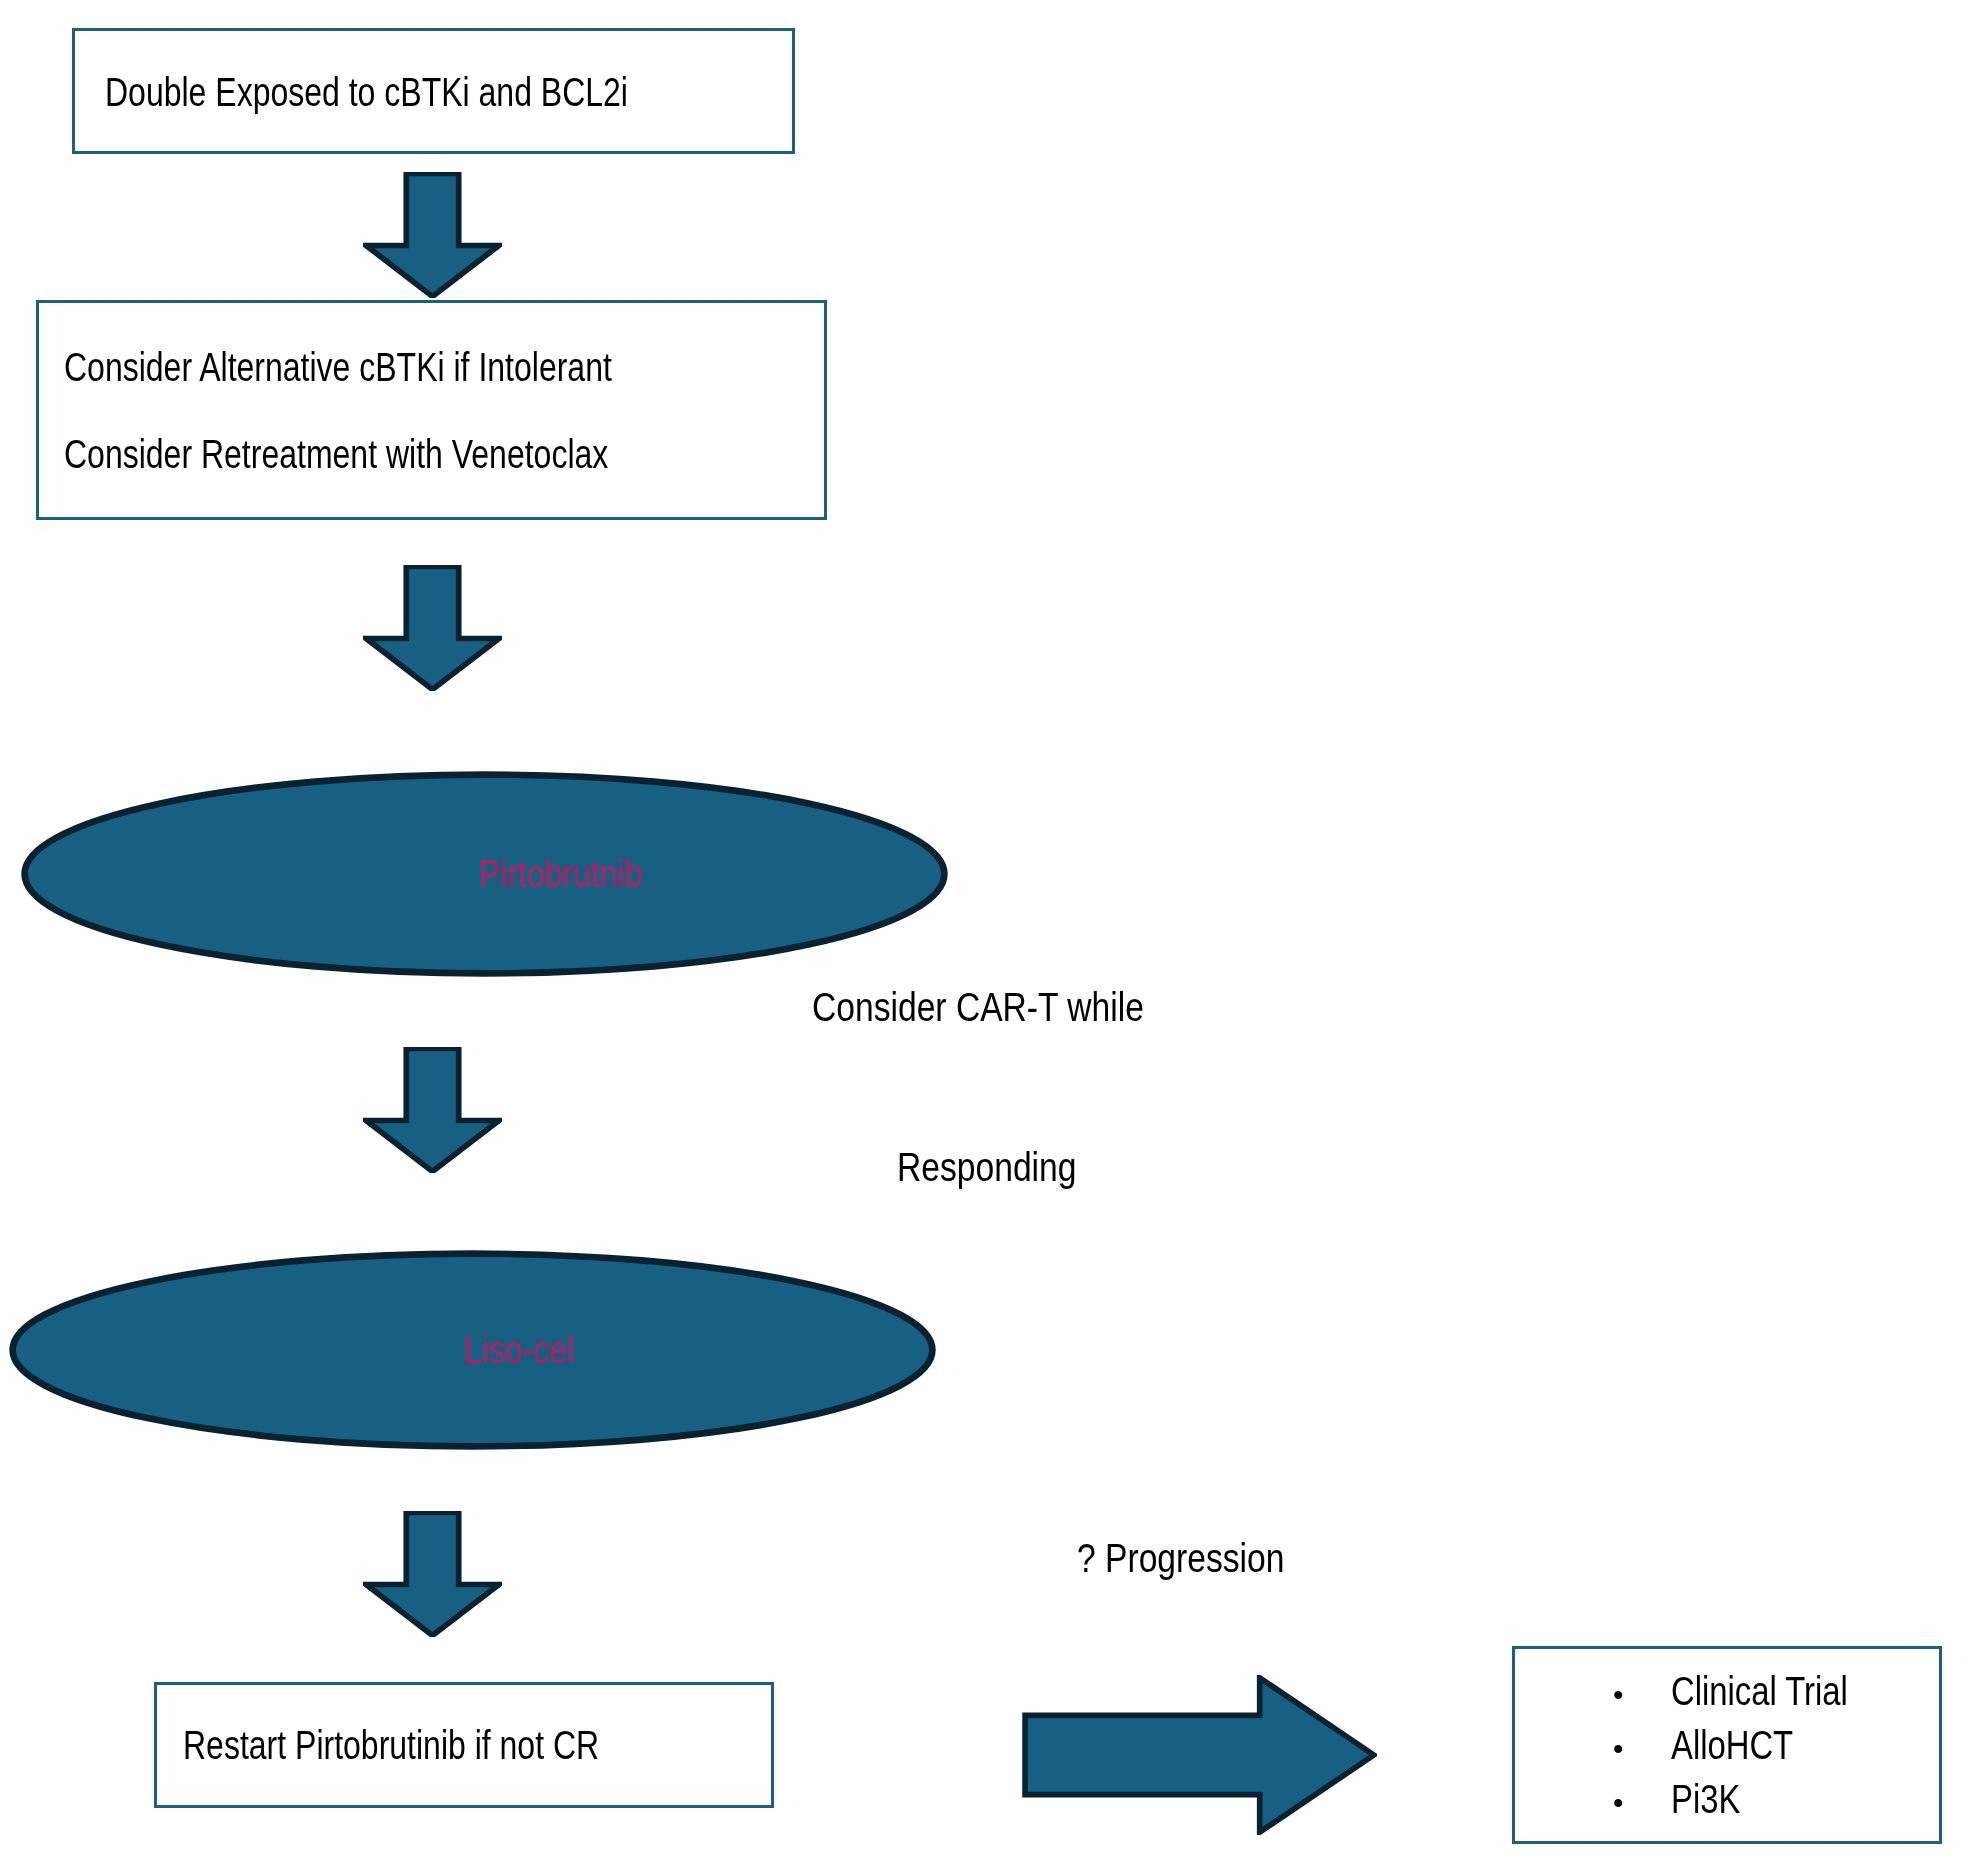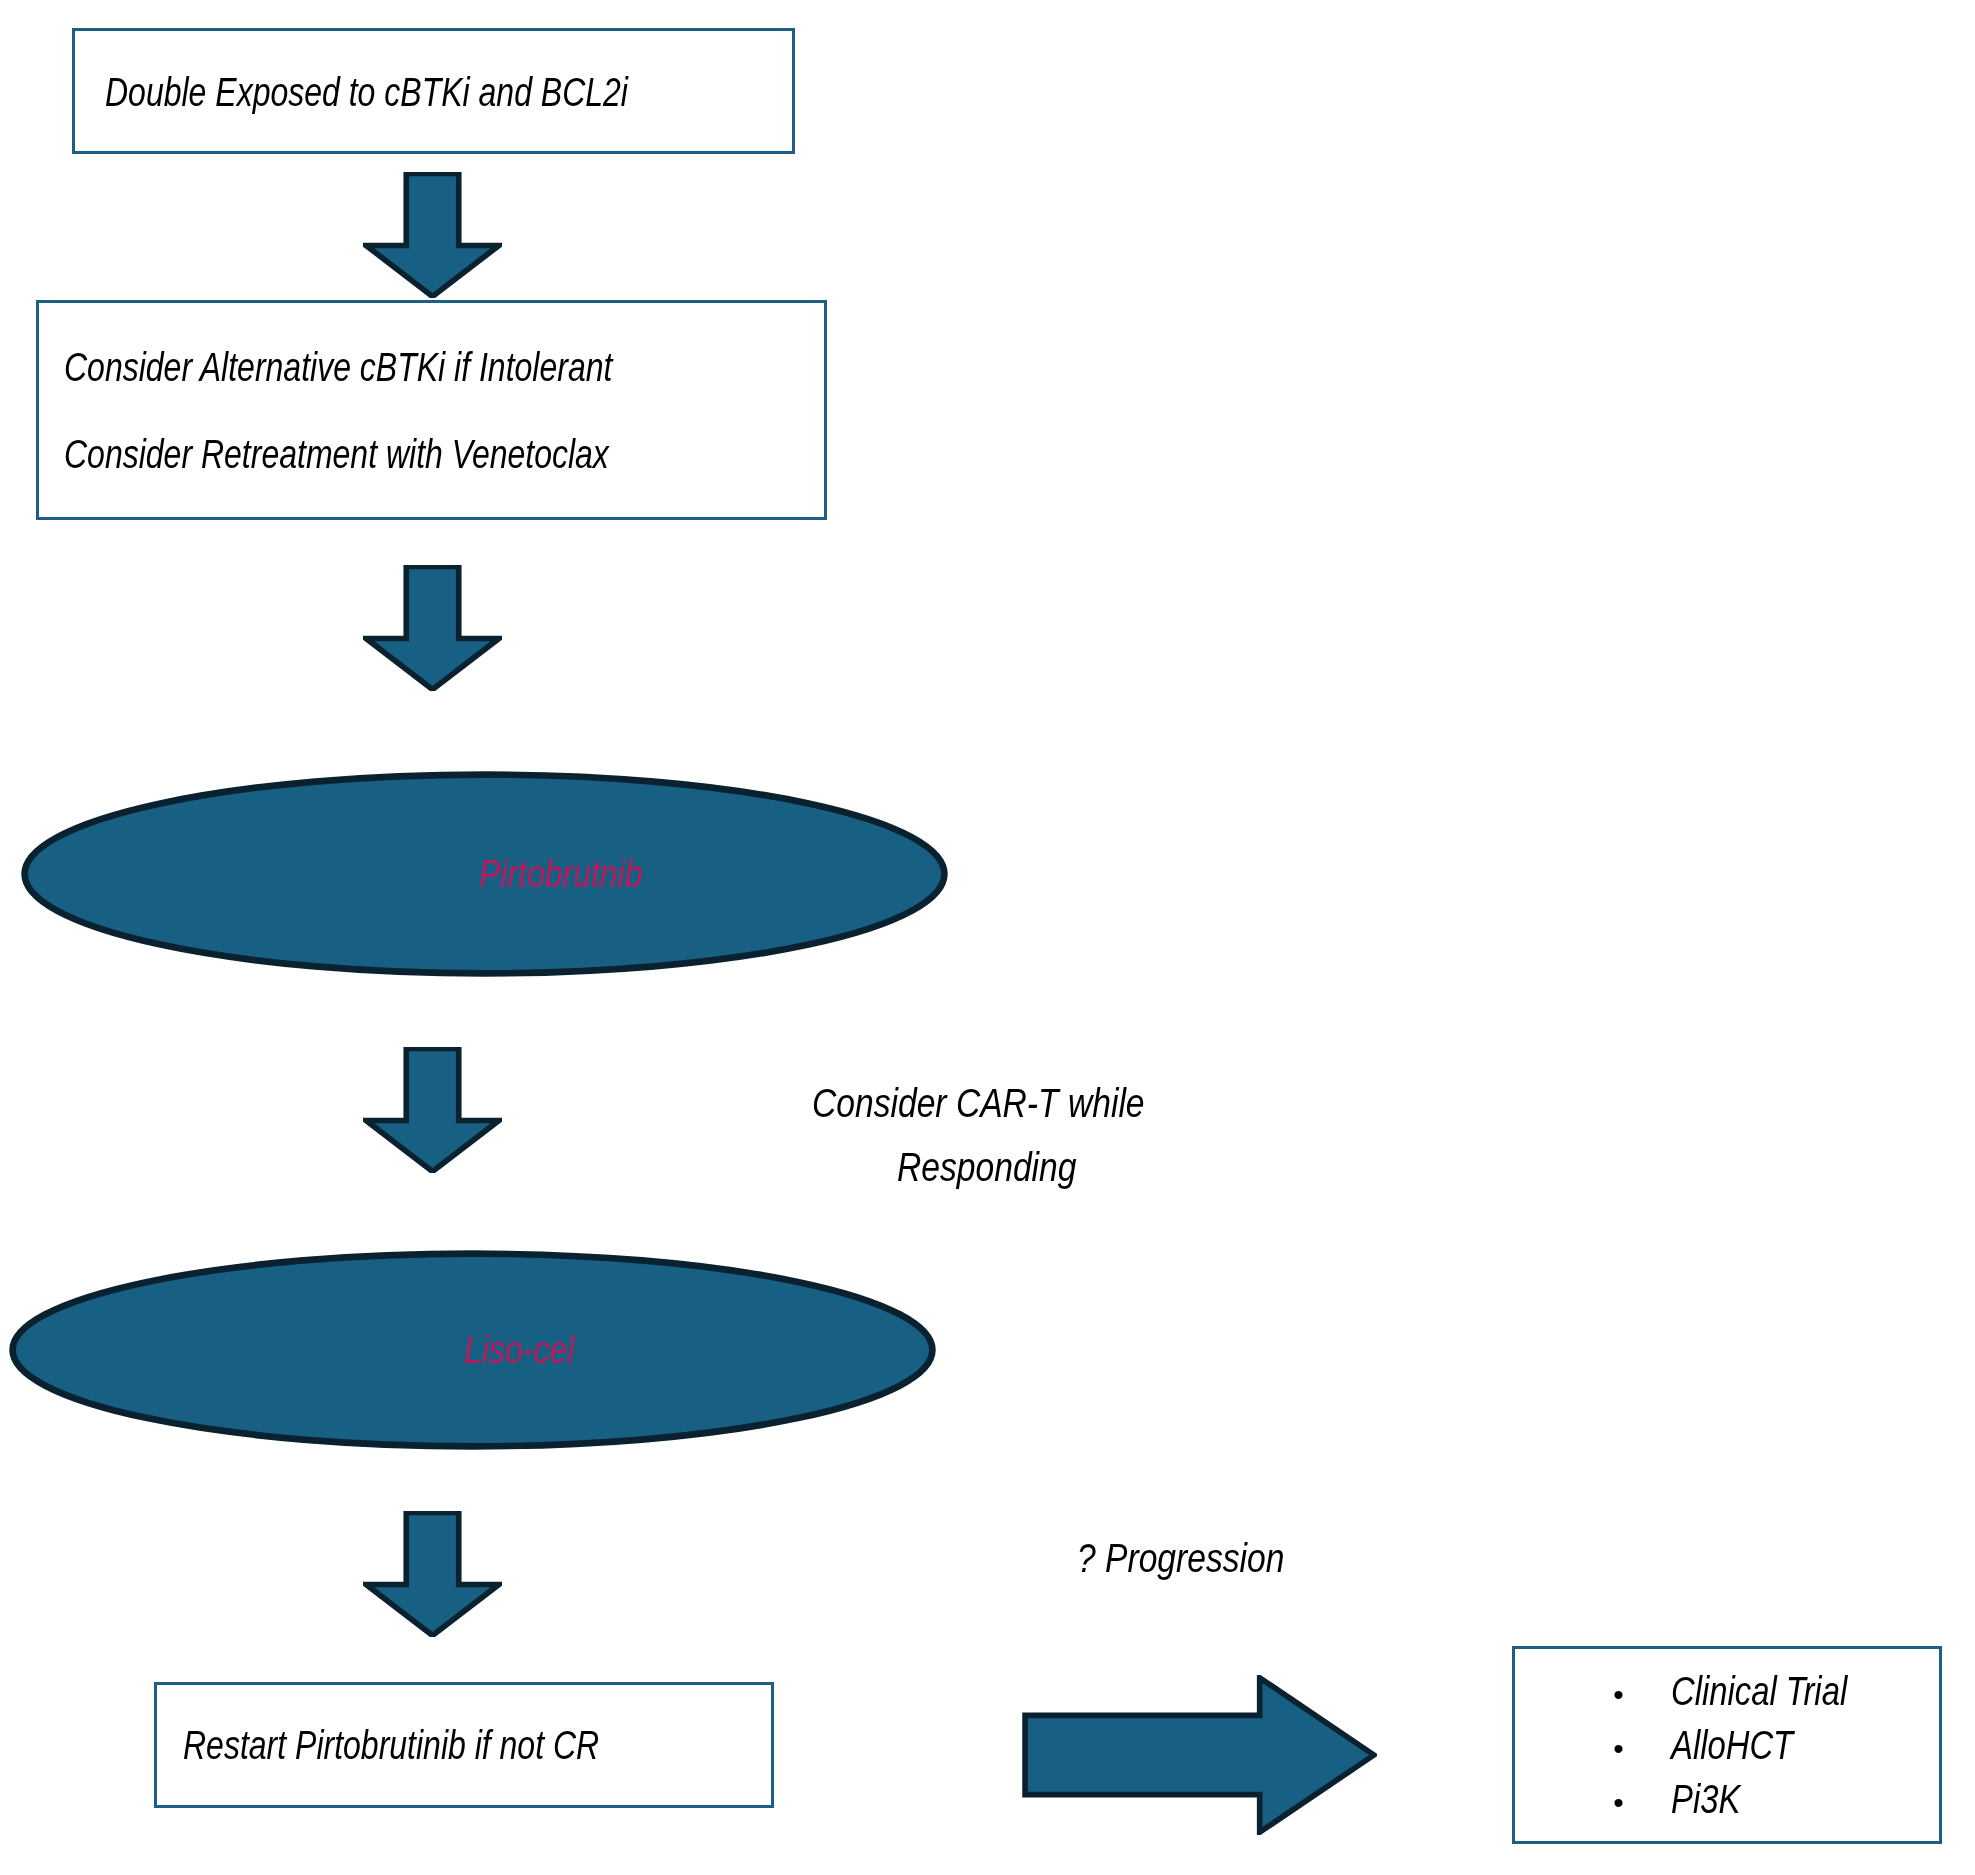--- a/index.html
+++ b/index.html
@@ -7,21 +7,20 @@
     padding: 0;
     background: #ffffff;
   }
   #canvas {
     position: relative;
     width: 1975px;
     height: 1876px;
     background: #ffffff;
     overflow: hidden;
     font-family: "Liberation Sans", "DejaVu Sans", sans-serif;
-    font-style: italic;
   }
 
   
   .proc-box {
     position: absolute;
     background: #ffffff;
     border: 3.1px solid #1B5F85;
     box-sizing: border-box;
     display: flex;
     flex-direction: column;
@@ -131,21 +130,21 @@
   #arrow-right { left: 1022px; top: 1675px; width: 355px; height: 160px; }
 
   
   .annot {
     position: absolute;
     color: #000000;
     font-size: 41px;
     white-space: nowrap;
   }
   .annot span { display: inline-block; transform: scaleX(0.82); transform-origin: left center; }
-  #annot-car-t-line1 { left: 812px; top: 1080px; }
+  #annot-car-t-line1 { left: 812px; top: 984px; }
   #annot-car-t-line2 { left: 897px; top: 1144px; }
   #annot-progression { left: 1077px; top: 1535px; text-align: right; }
 </style>
 </head>
 <body>
 
 <div id="canvas">
 
   <div class="proc-box" id="box-double-exposed">
     <div class="proc-line">Double Exposed to cBTKi and BCL2i</div>

